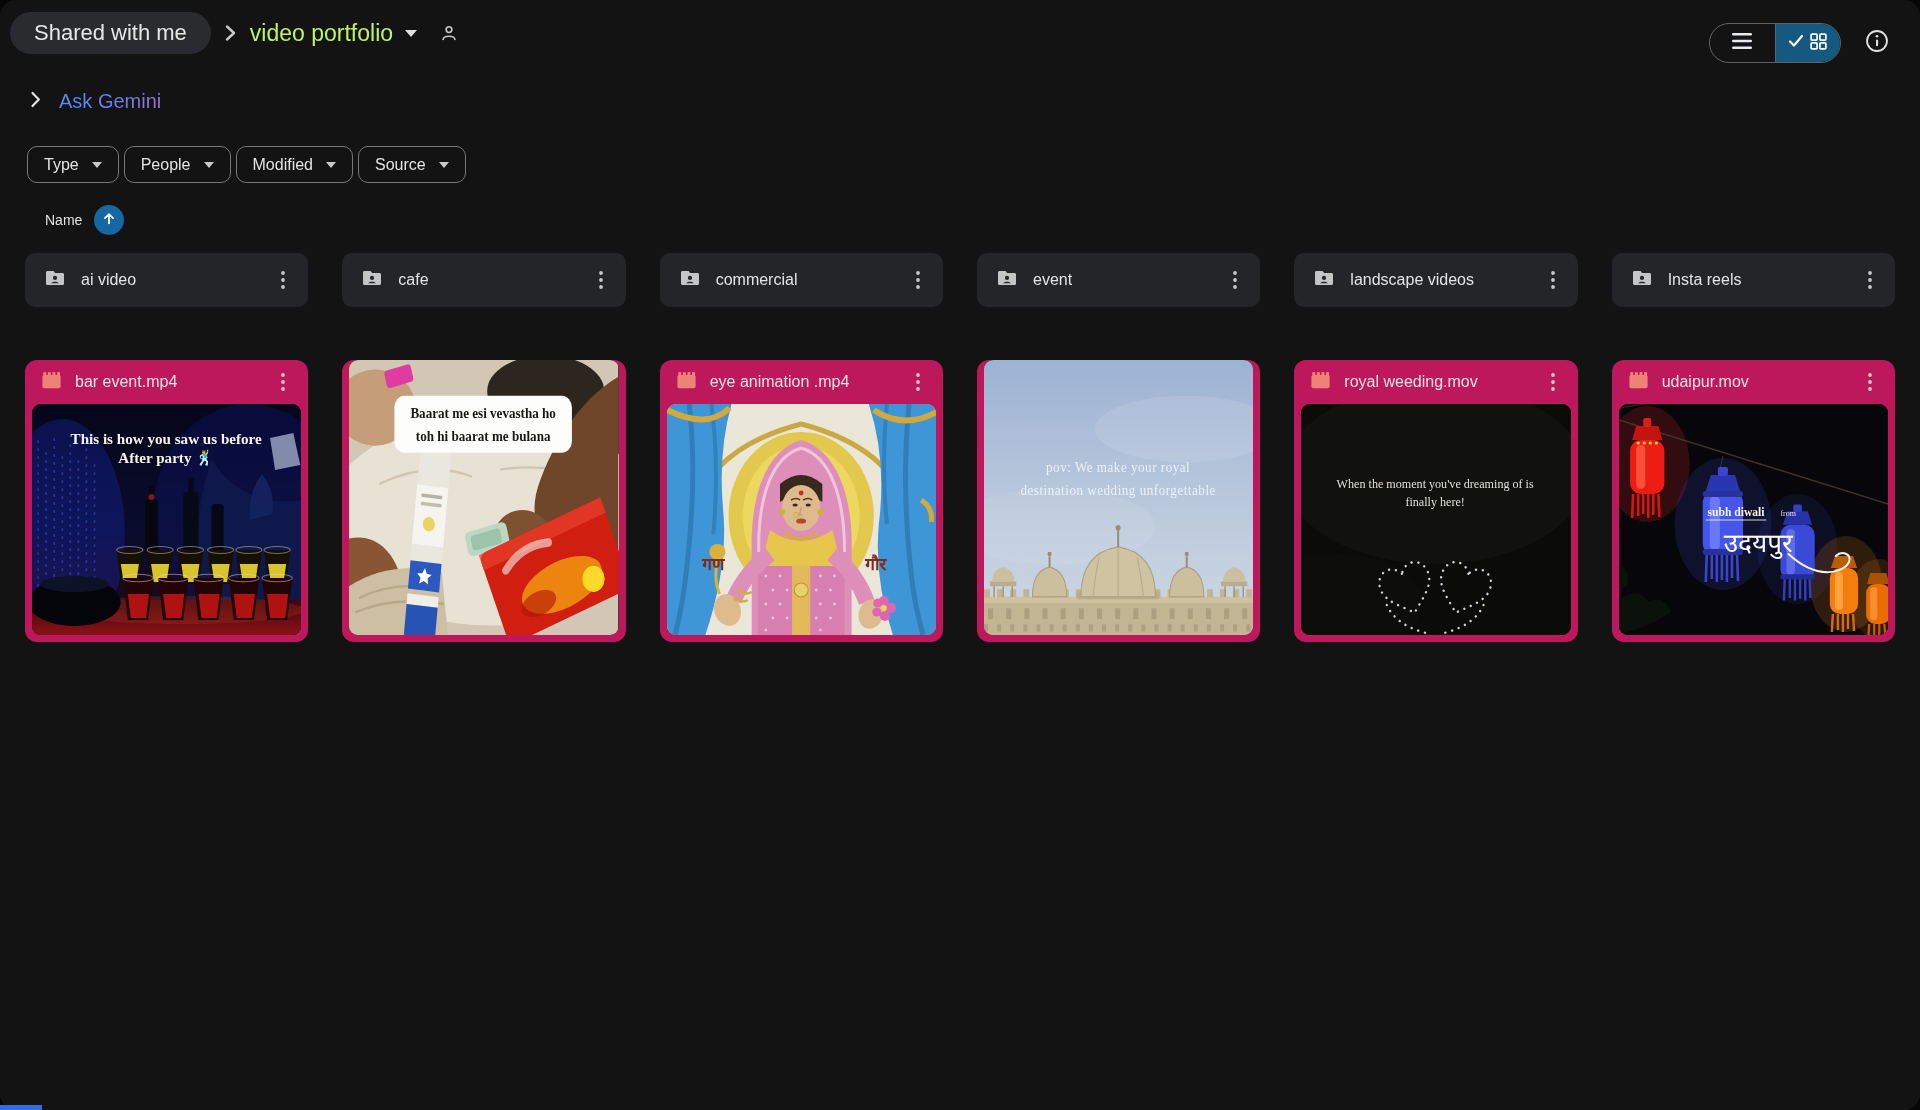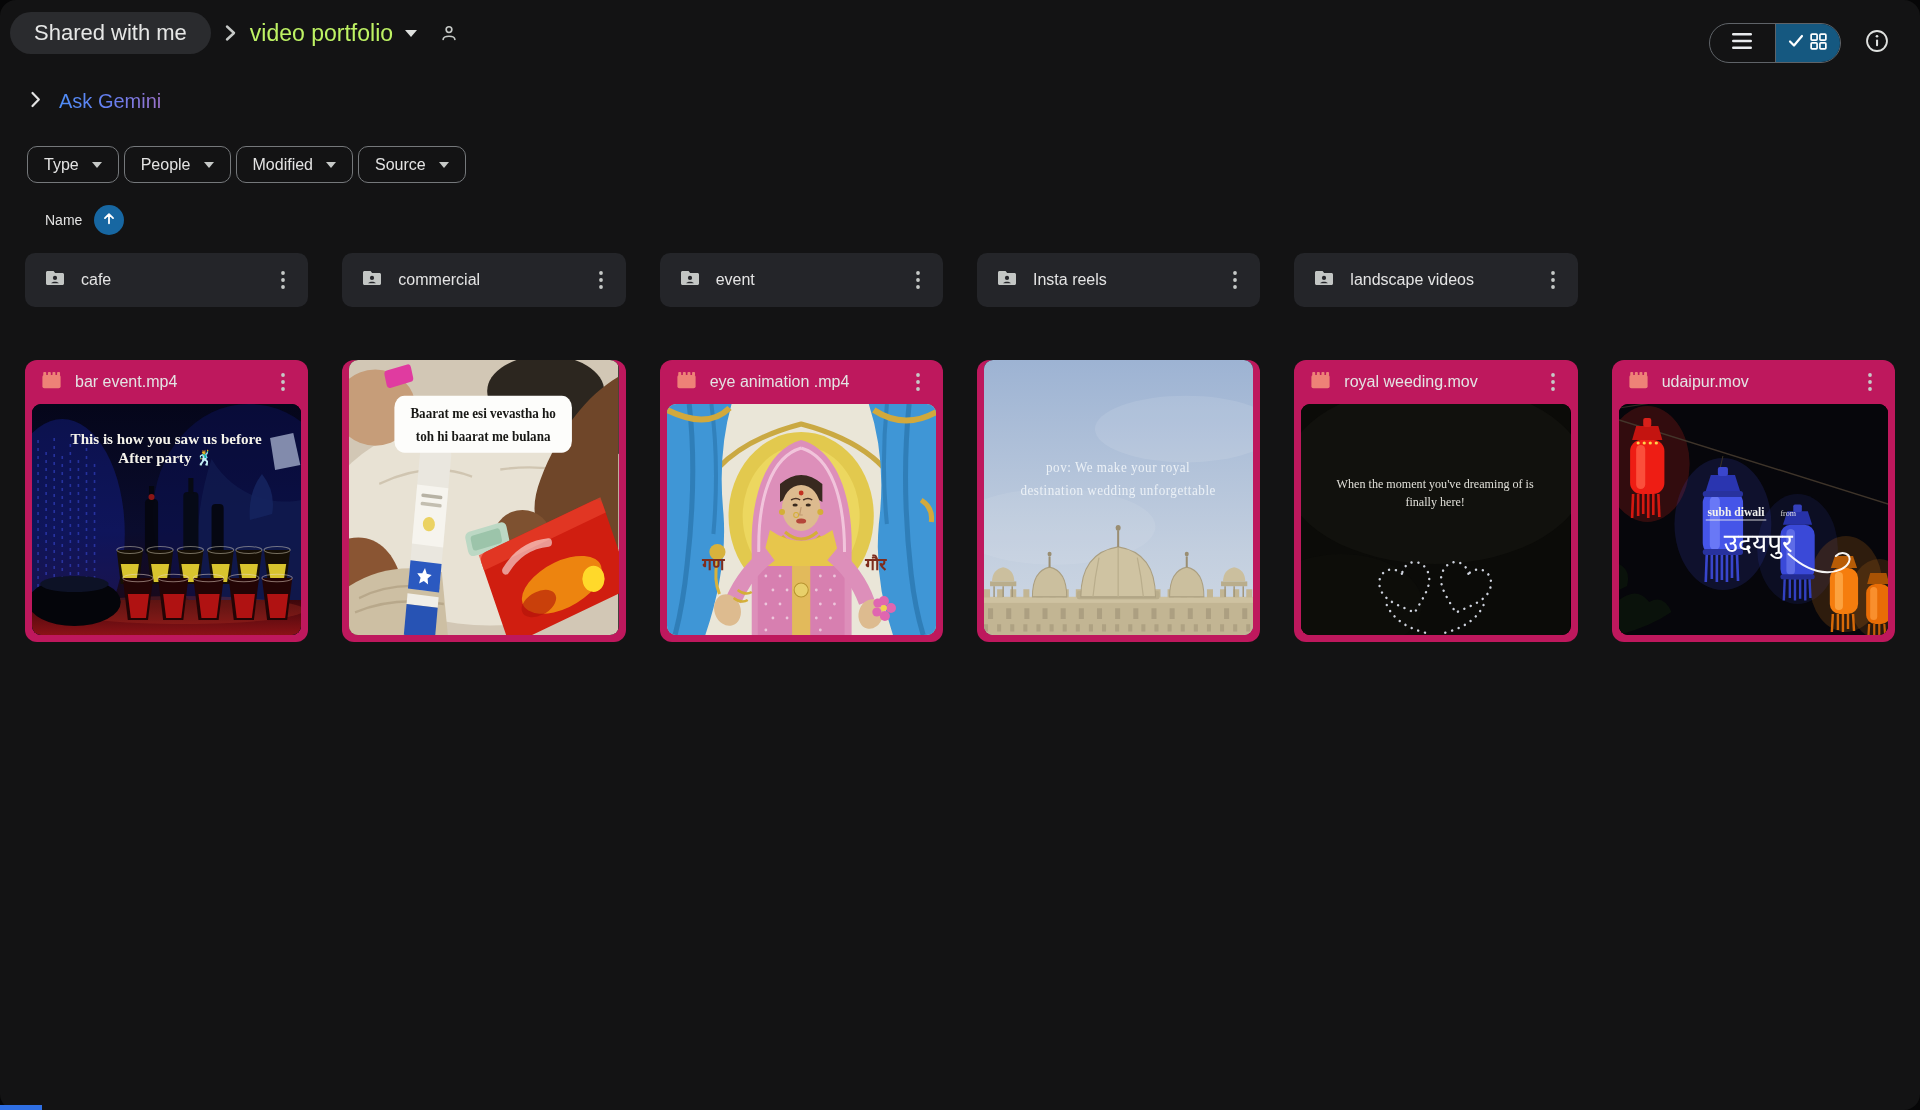--- a/index.html
+++ b/index.html
@@ -162,20 +162,35 @@
       <span>
         <svg width="18" height="18" viewBox="0 0 24 24">
             <path d="M12 19 V6.8 M12 6.8 L6.6 12.2 M12 6.8 L17.4 12.2" fill="none" stroke="#fff" stroke-width="2.4" stroke-linecap="round" stroke-linejoin="round"></path>
           </svg>
       </span>
     </div>
   </div>
 
   <div class="folders">
 
+    <div class="fcard">
+      <span><svg width="24" height="24" viewBox="0 0 24 24">
+            <path d="M10.6 5H4.5C3.7 5 3 5.7 3 6.5v11c0 .8.7 1.5 1.5 1.5h15c.8 0 1.5-.7 1.5-1.5V8.5C21 7.7 20.3 7 19.5 7h-7.4l-1.5-2z" fill="#c3c6c4"></path>
+            <circle cx="12" cy="11.9" r="2.1" fill="#242529"></circle>
+            <path d="M8.2 17.2c.4-2.1 7.2-2.1 7.6 0z" fill="#242529"></path>
+          </svg></span>
+      <span class="fname">ai video</span>
+      <span class="more">
+          <svg width="4" height="18" viewBox="0 0 4 18" fill="#c6c9c7">
+            <circle cx="2" cy="2" r="1.9"></circle>
+            <circle cx="2" cy="9" r="1.9"></circle>
+            <circle cx="2" cy="16" r="1.9"></circle>
+          </svg>
+        </span>
+    </div>
     <div class="fcard">
       <span><svg width="24" height="24" viewBox="0 0 24 24">
             <path d="M10.6 5H4.5C3.7 5 3 5.7 3 6.5v11c0 .8.7 1.5 1.5 1.5h15c.8 0 1.5-.7 1.5-1.5V8.5C21 7.7 20.3 7 19.5 7h-7.4l-1.5-2z" fill="#c3c6c4"></path>
             <circle cx="12" cy="11.9" r="2.1" fill="#242529"></circle>
             <path d="M8.2 17.2c.4-2.1 7.2-2.1 7.6 0z" fill="#242529"></path>
           </svg></span>
       <span class="fname">cafe</span>
       <span class="more">
           <svg width="4" height="18" viewBox="0 0 4 18" fill="#c6c9c7">
             <circle cx="2" cy="2" r="1.9"></circle>
@@ -213,36 +228,36 @@
             <circle cx="2" cy="16" r="1.9"></circle>
           </svg>
         </span>
     </div>
     <div class="fcard">
       <span><svg width="24" height="24" viewBox="0 0 24 24">
             <path d="M10.6 5H4.5C3.7 5 3 5.7 3 6.5v11c0 .8.7 1.5 1.5 1.5h15c.8 0 1.5-.7 1.5-1.5V8.5C21 7.7 20.3 7 19.5 7h-7.4l-1.5-2z" fill="#c3c6c4"></path>
             <circle cx="12" cy="11.9" r="2.1" fill="#242529"></circle>
             <path d="M8.2 17.2c.4-2.1 7.2-2.1 7.6 0z" fill="#242529"></path>
           </svg></span>
-      <span class="fname">Insta reels</span>
+      <span class="fname">landscape videos</span>
       <span class="more">
           <svg width="4" height="18" viewBox="0 0 4 18" fill="#c6c9c7">
             <circle cx="2" cy="2" r="1.9"></circle>
             <circle cx="2" cy="9" r="1.9"></circle>
             <circle cx="2" cy="16" r="1.9"></circle>
           </svg>
         </span>
     </div>
     <div class="fcard">
       <span><svg width="24" height="24" viewBox="0 0 24 24">
             <path d="M10.6 5H4.5C3.7 5 3 5.7 3 6.5v11c0 .8.7 1.5 1.5 1.5h15c.8 0 1.5-.7 1.5-1.5V8.5C21 7.7 20.3 7 19.5 7h-7.4l-1.5-2z" fill="#c3c6c4"></path>
             <circle cx="12" cy="11.9" r="2.1" fill="#242529"></circle>
             <path d="M8.2 17.2c.4-2.1 7.2-2.1 7.6 0z" fill="#242529"></path>
           </svg></span>
-      <span class="fname">landscape videos</span>
+      <span class="fname">Insta reels</span>
       <span class="more">
           <svg width="4" height="18" viewBox="0 0 4 18" fill="#c6c9c7">
             <circle cx="2" cy="2" r="1.9"></circle>
             <circle cx="2" cy="9" r="1.9"></circle>
             <circle cx="2" cy="16" r="1.9"></circle>
           </svg>
         </span>
     </div>
   </div>
 

